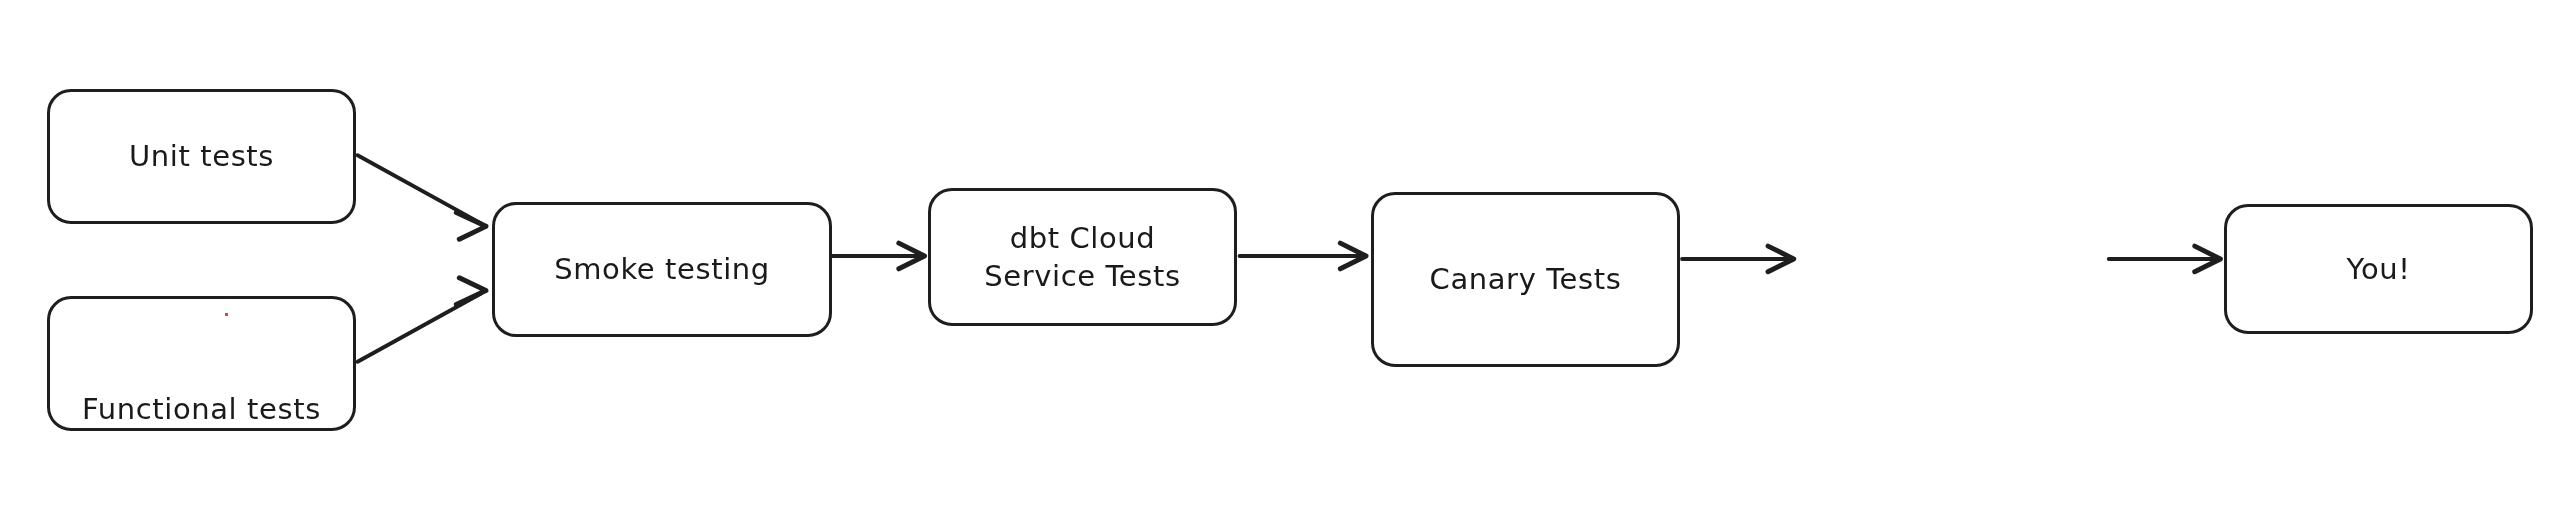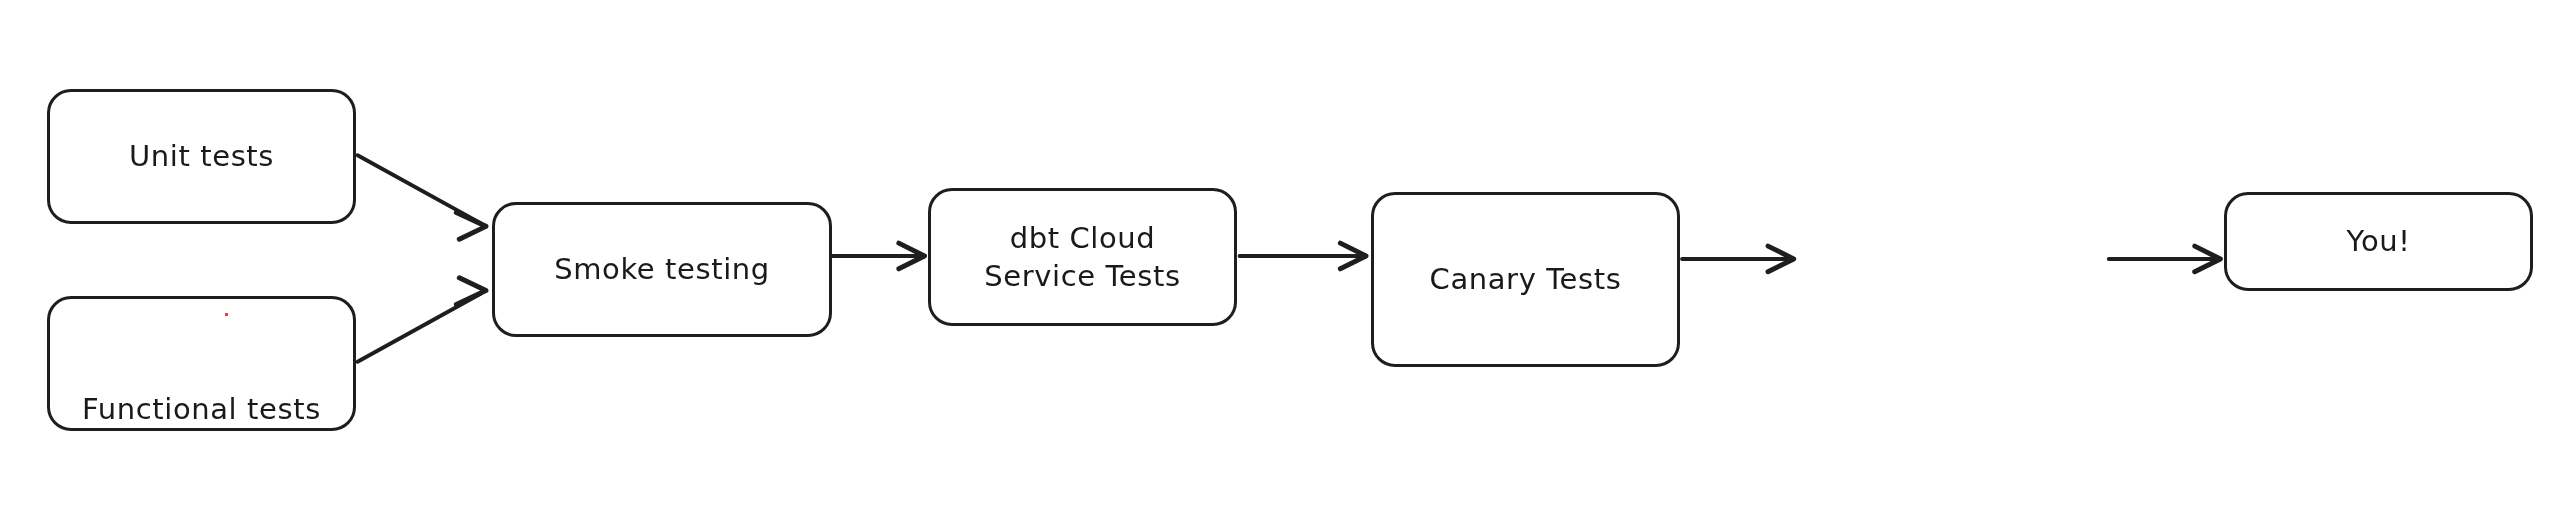--- a/index.html
+++ b/index.html
@@ -52,21 +52,21 @@
     background: #e8413a;
     z-index: 3;
   }
   
   #node-unit-tests        { left: 47px;   top: 89px;  width: 309px; height: 135px; }
   #node-functional-tests  { left: 47px;   top: 296px; width: 309px; height: 135px; align-items: flex-end; }
   #node-smoke-testing     { left: 492px;  top: 190px; width: 340px; height: 135px; margin-top: 12px; }
   #node-dbt-cloud-service-tests { left: 928px; top: 188px; width: 309px; height: 138px; }
   #node-canary-tests      { left: 1371px; top: 192px; width: 309px; height: 175px; }
   #node-phased-rollout    { left: 1798px; top: 192px; width: 309px; height: 135px; }
-  #node-you               { left: 2224px; top: 192px; width: 309px; height: 99px; }
+  #node-you               { left: 2224px; top: 204px; width: 309px; height: 130px; }
 </style>
 </head>
 <body>
 
 <div id="diagram-root">
 
   <svg id="diagram-svg" viewBox="0 0 2608 516">
 
     <g>
       <line x1="362" y1="157" x2="487" y2="226" stroke="#1e1e1e" stroke-width="4" stroke-linecap="round"></line>

